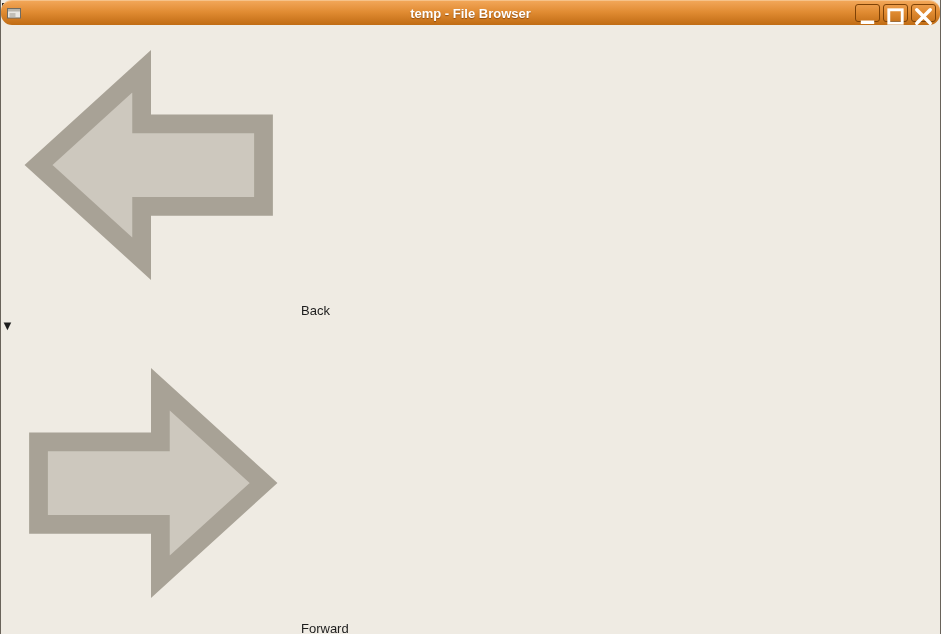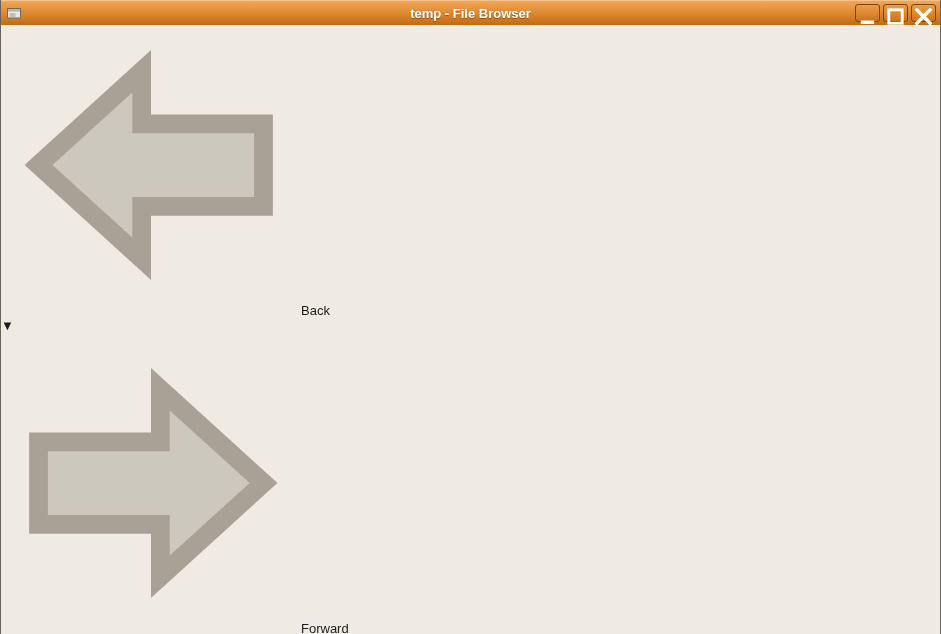--- a/index.html
+++ b/index.html
@@ -8,21 +8,21 @@
     position:relative;width:941px;height:634px;margin:0 auto;
     font-family:"Liberation Sans","DejaVu Sans",sans-serif;font-size:13px;color:#1d1d1d;
     background:#efebe3;border-left:1px solid #69635a;border-right:1px solid #69635a;overflow:hidden;
   }
   .icon{display:inline-block;line-height:0;}
   .icon svg{width:100%;height:100%;display:block;}
 
   
   .titlebar{position:absolute;left:0;top:0;width:100%;height:25px;
     background:linear-gradient(#f2a658,#e18c33 45%,#c06c14);
-    border-top:1px solid #f6c289;display:flex;align-items:center;}
+    border-top:1px solid #f6c289;display:flex;align-items:center;border-radius:11px;}
   .win-icon{width:16px;height:16px;margin-left:5px;}
   .title-text{position:absolute;left:0;right:0;text-align:center;color:#fff;font-weight:bold;
     text-shadow:0 1px 1px rgba(90,40,0,.55);font-size:13px;}
   .win-btns{margin-left:auto;display:flex;gap:3px;margin-right:4px;position:relative;}
   .win-btn{width:25px;height:18px;border:1px solid #7e4206;border-radius:3px;
     background:linear-gradient(#e09344,#b express 0;background:linear-gradient(#e09344,#a85c10);
     display:flex;align-items:center;justify-content:center;box-shadow:inset 0 1px 0 rgba(255,255,255,.35);}
   .win-btn span{width:12px;height:12px;}
 
   

